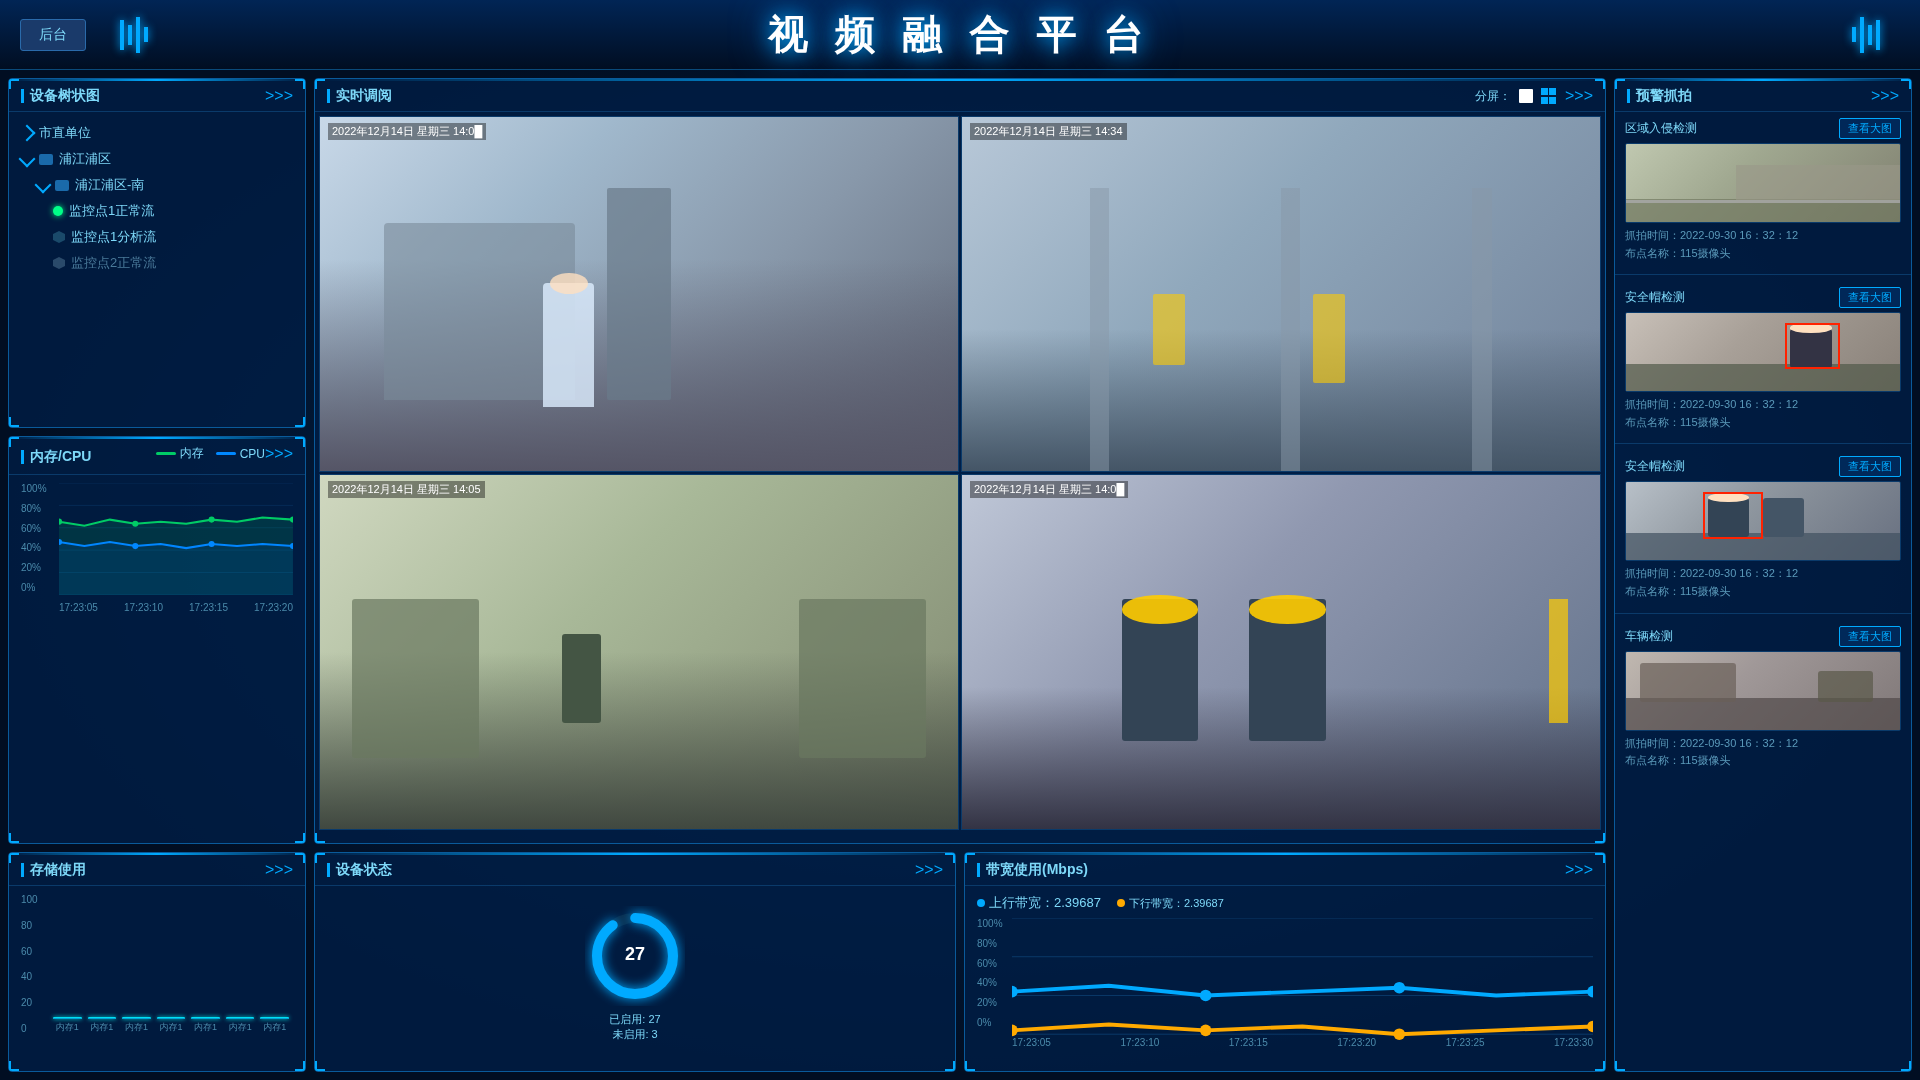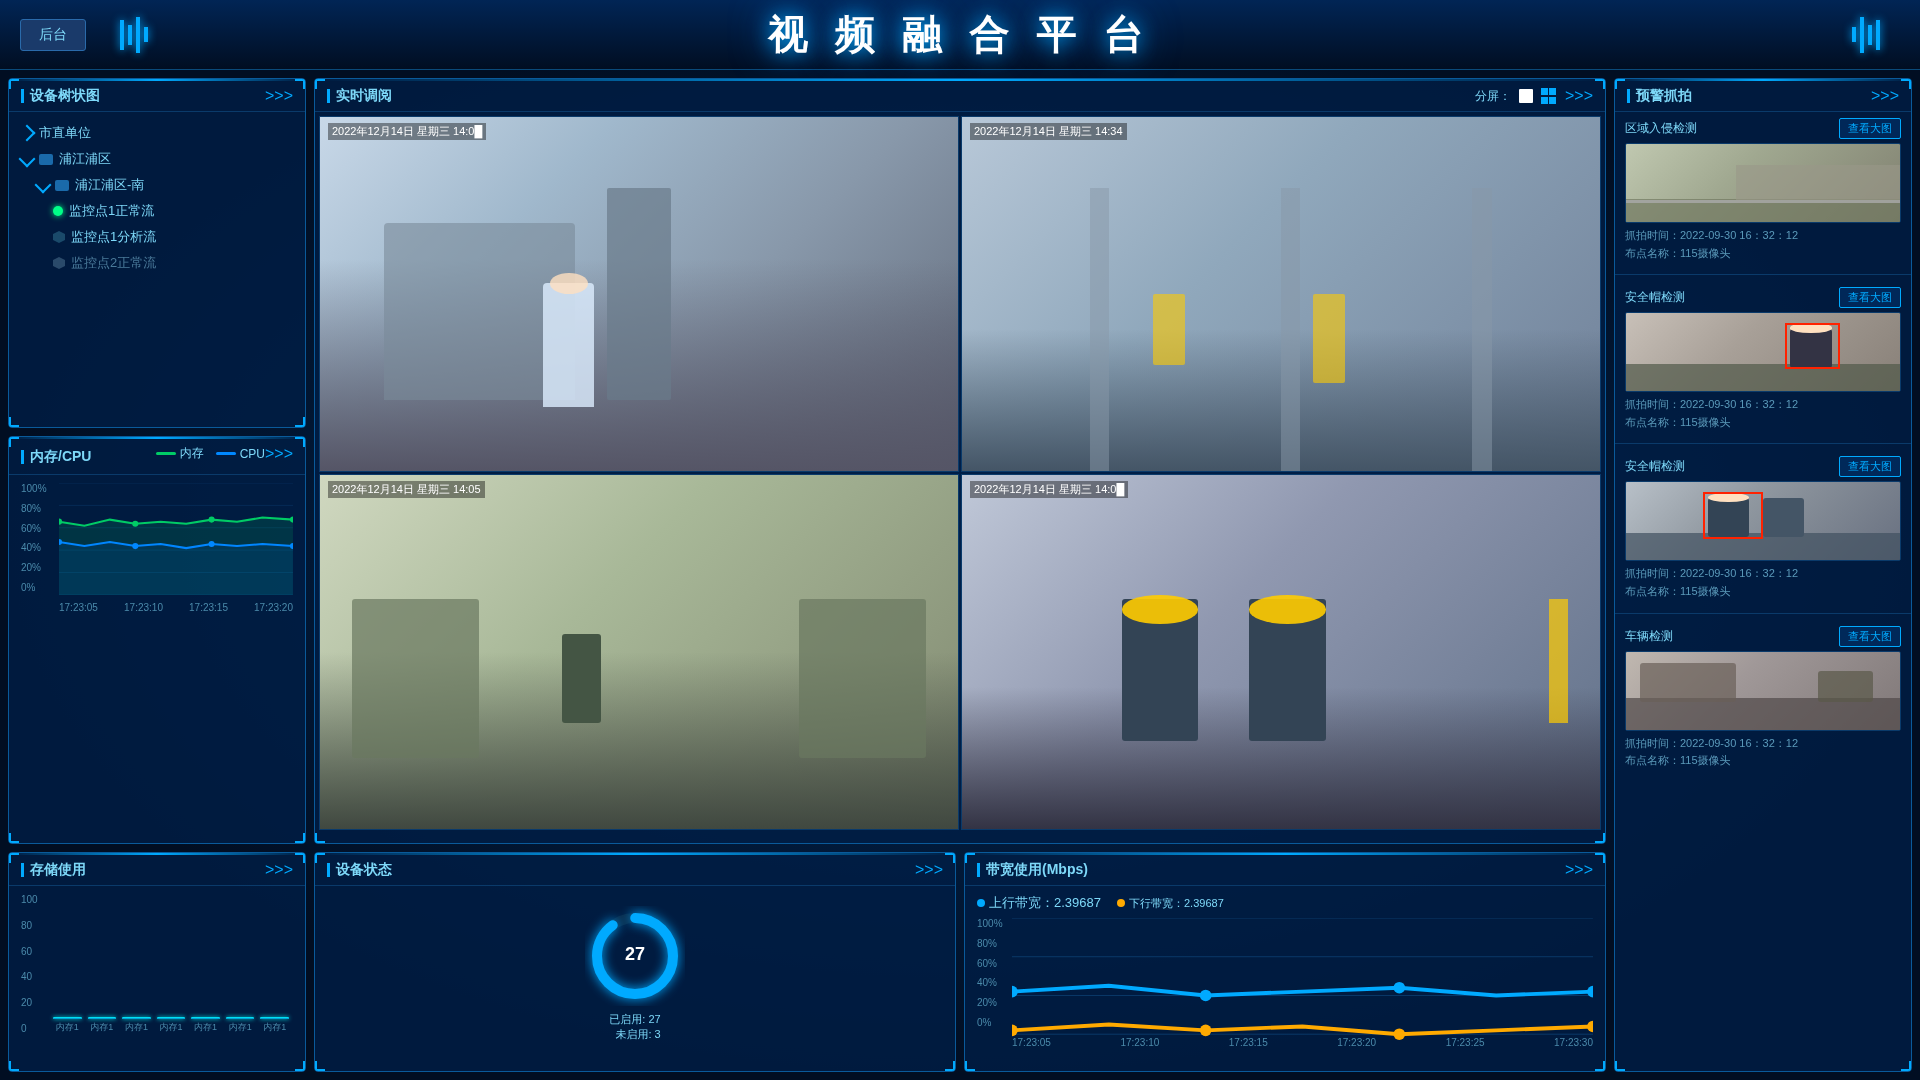--- a/index.html
+++ b/index.html
@@ -349,21 +349,21 @@
     }
 
     .donut-svg {
       width: 100px;
       height: 100px;
     }
 
     .donut-label {
       font-size: 11px;
       color: #7dd8f8;
-      text-align: right;
+      text-align: center;
     }
 
     
     .bandwidth-panel {
       flex: 1;
     }
 
     
     .storage-panel {
       height: 220px;

